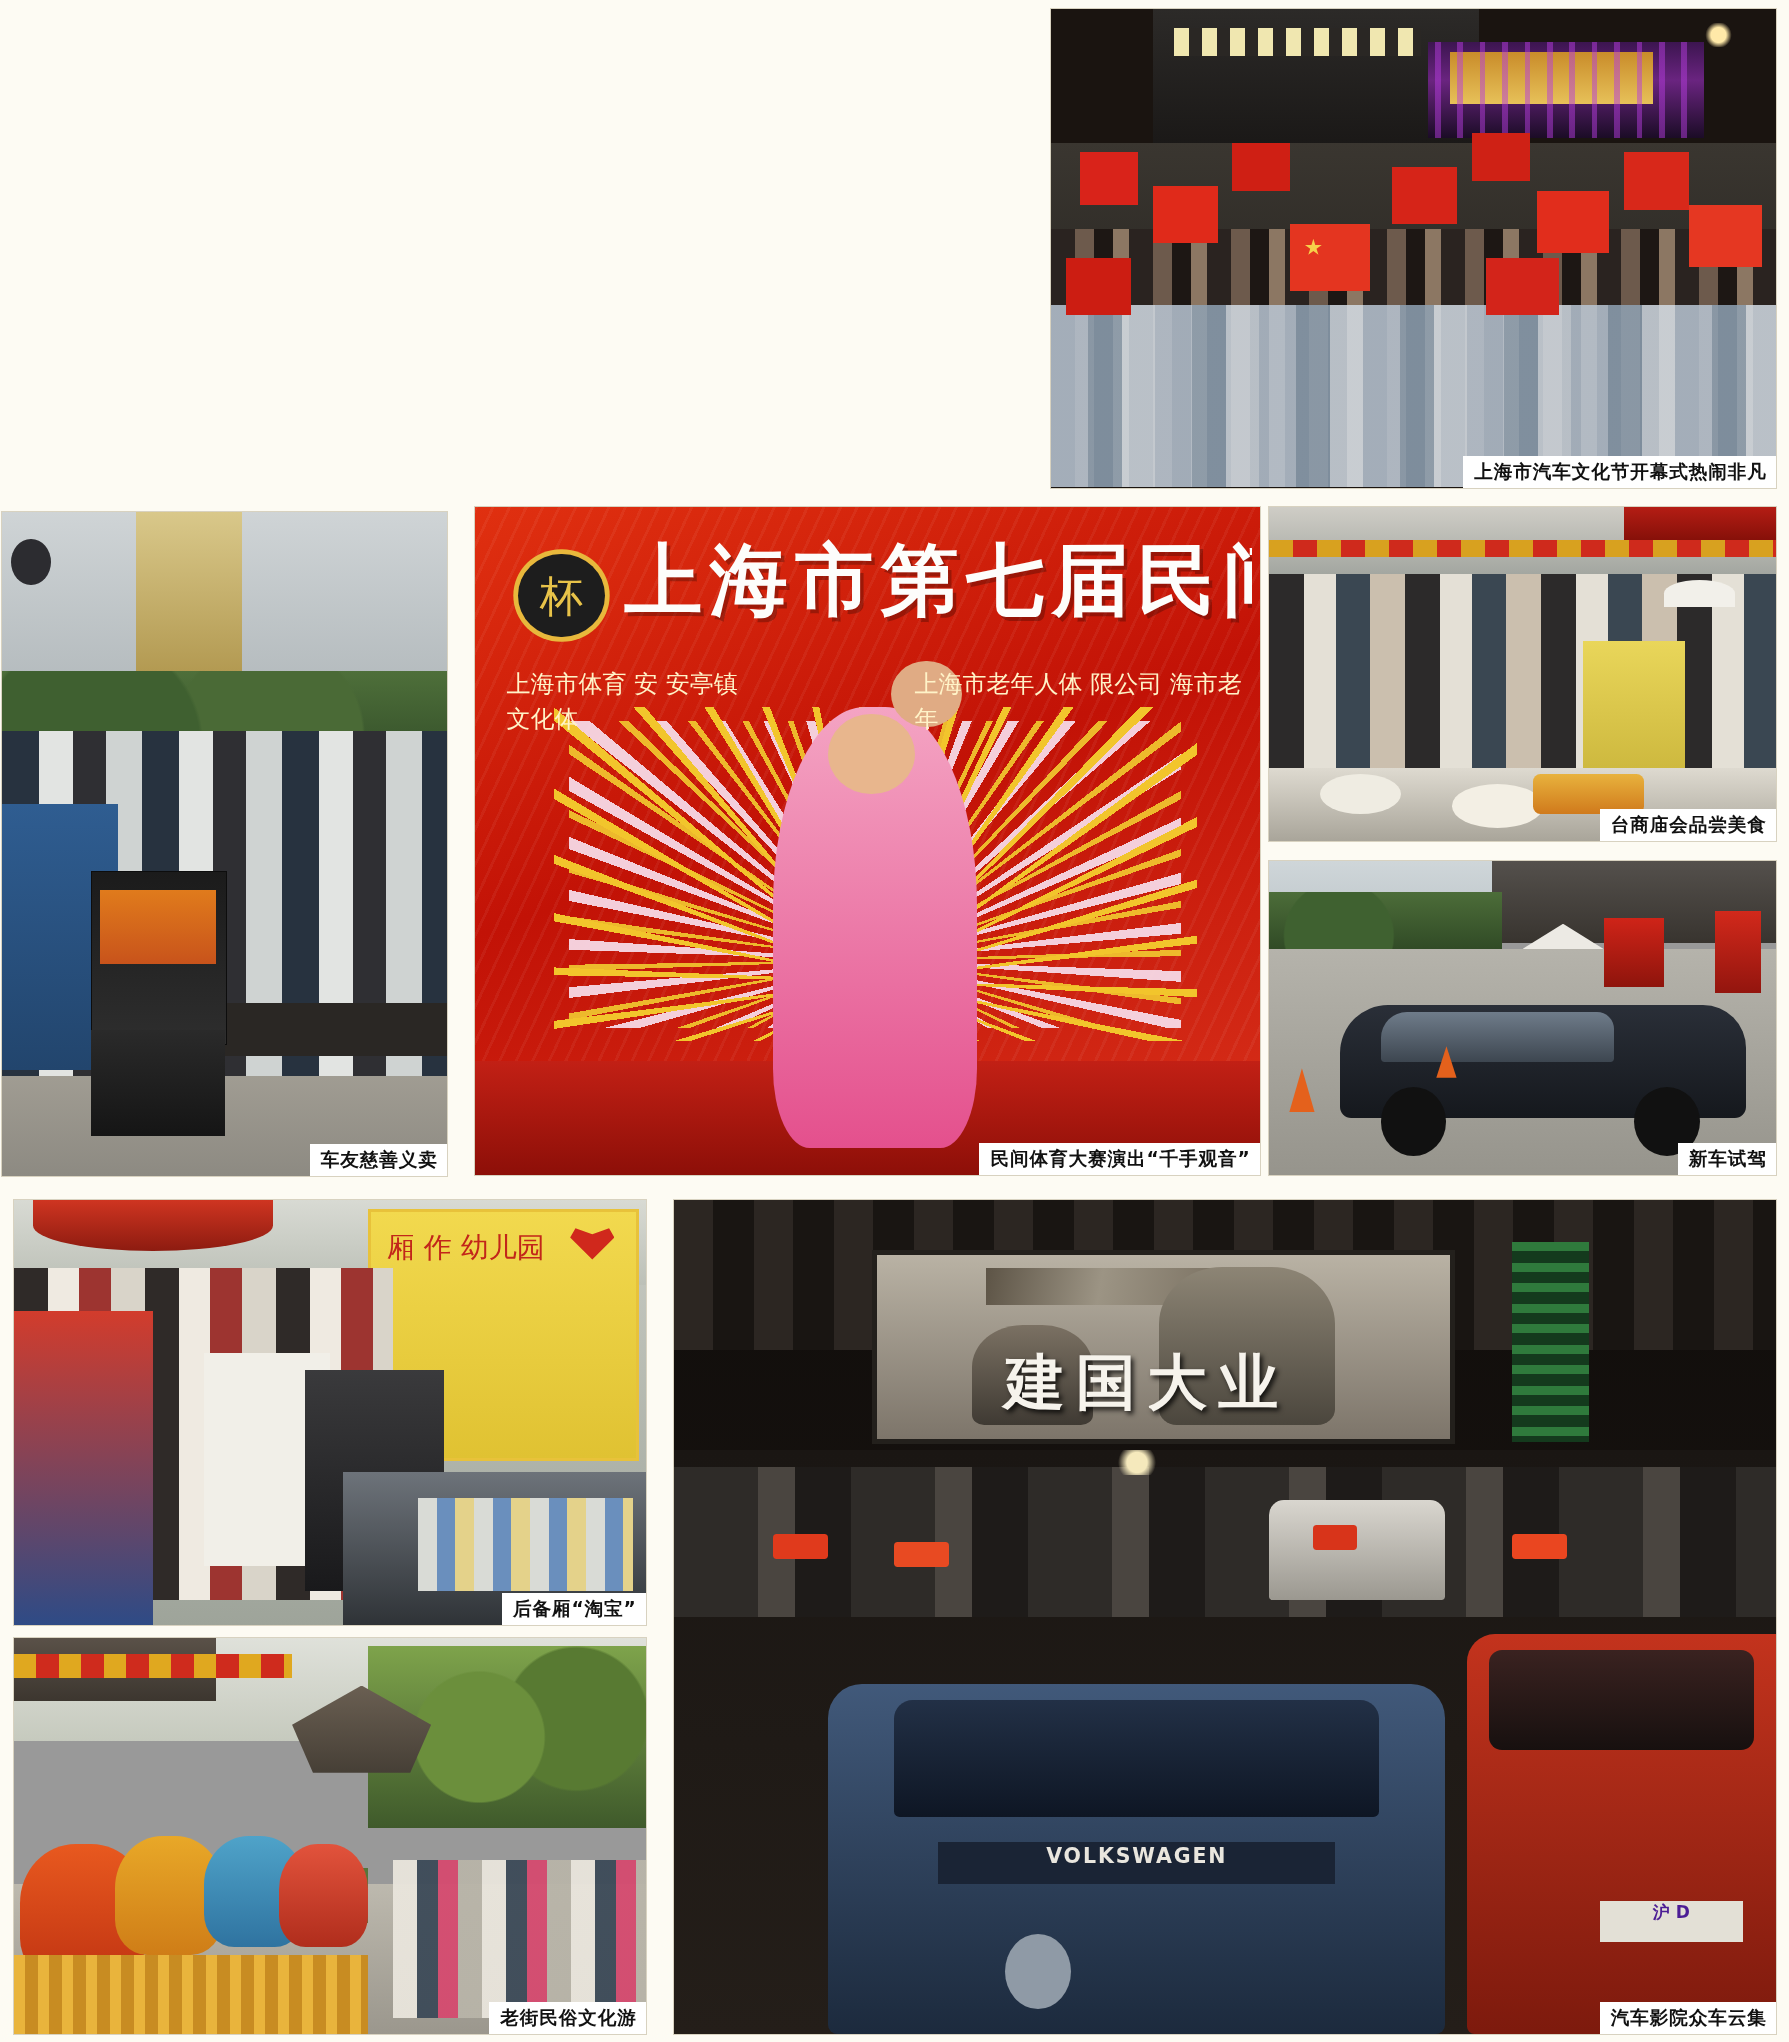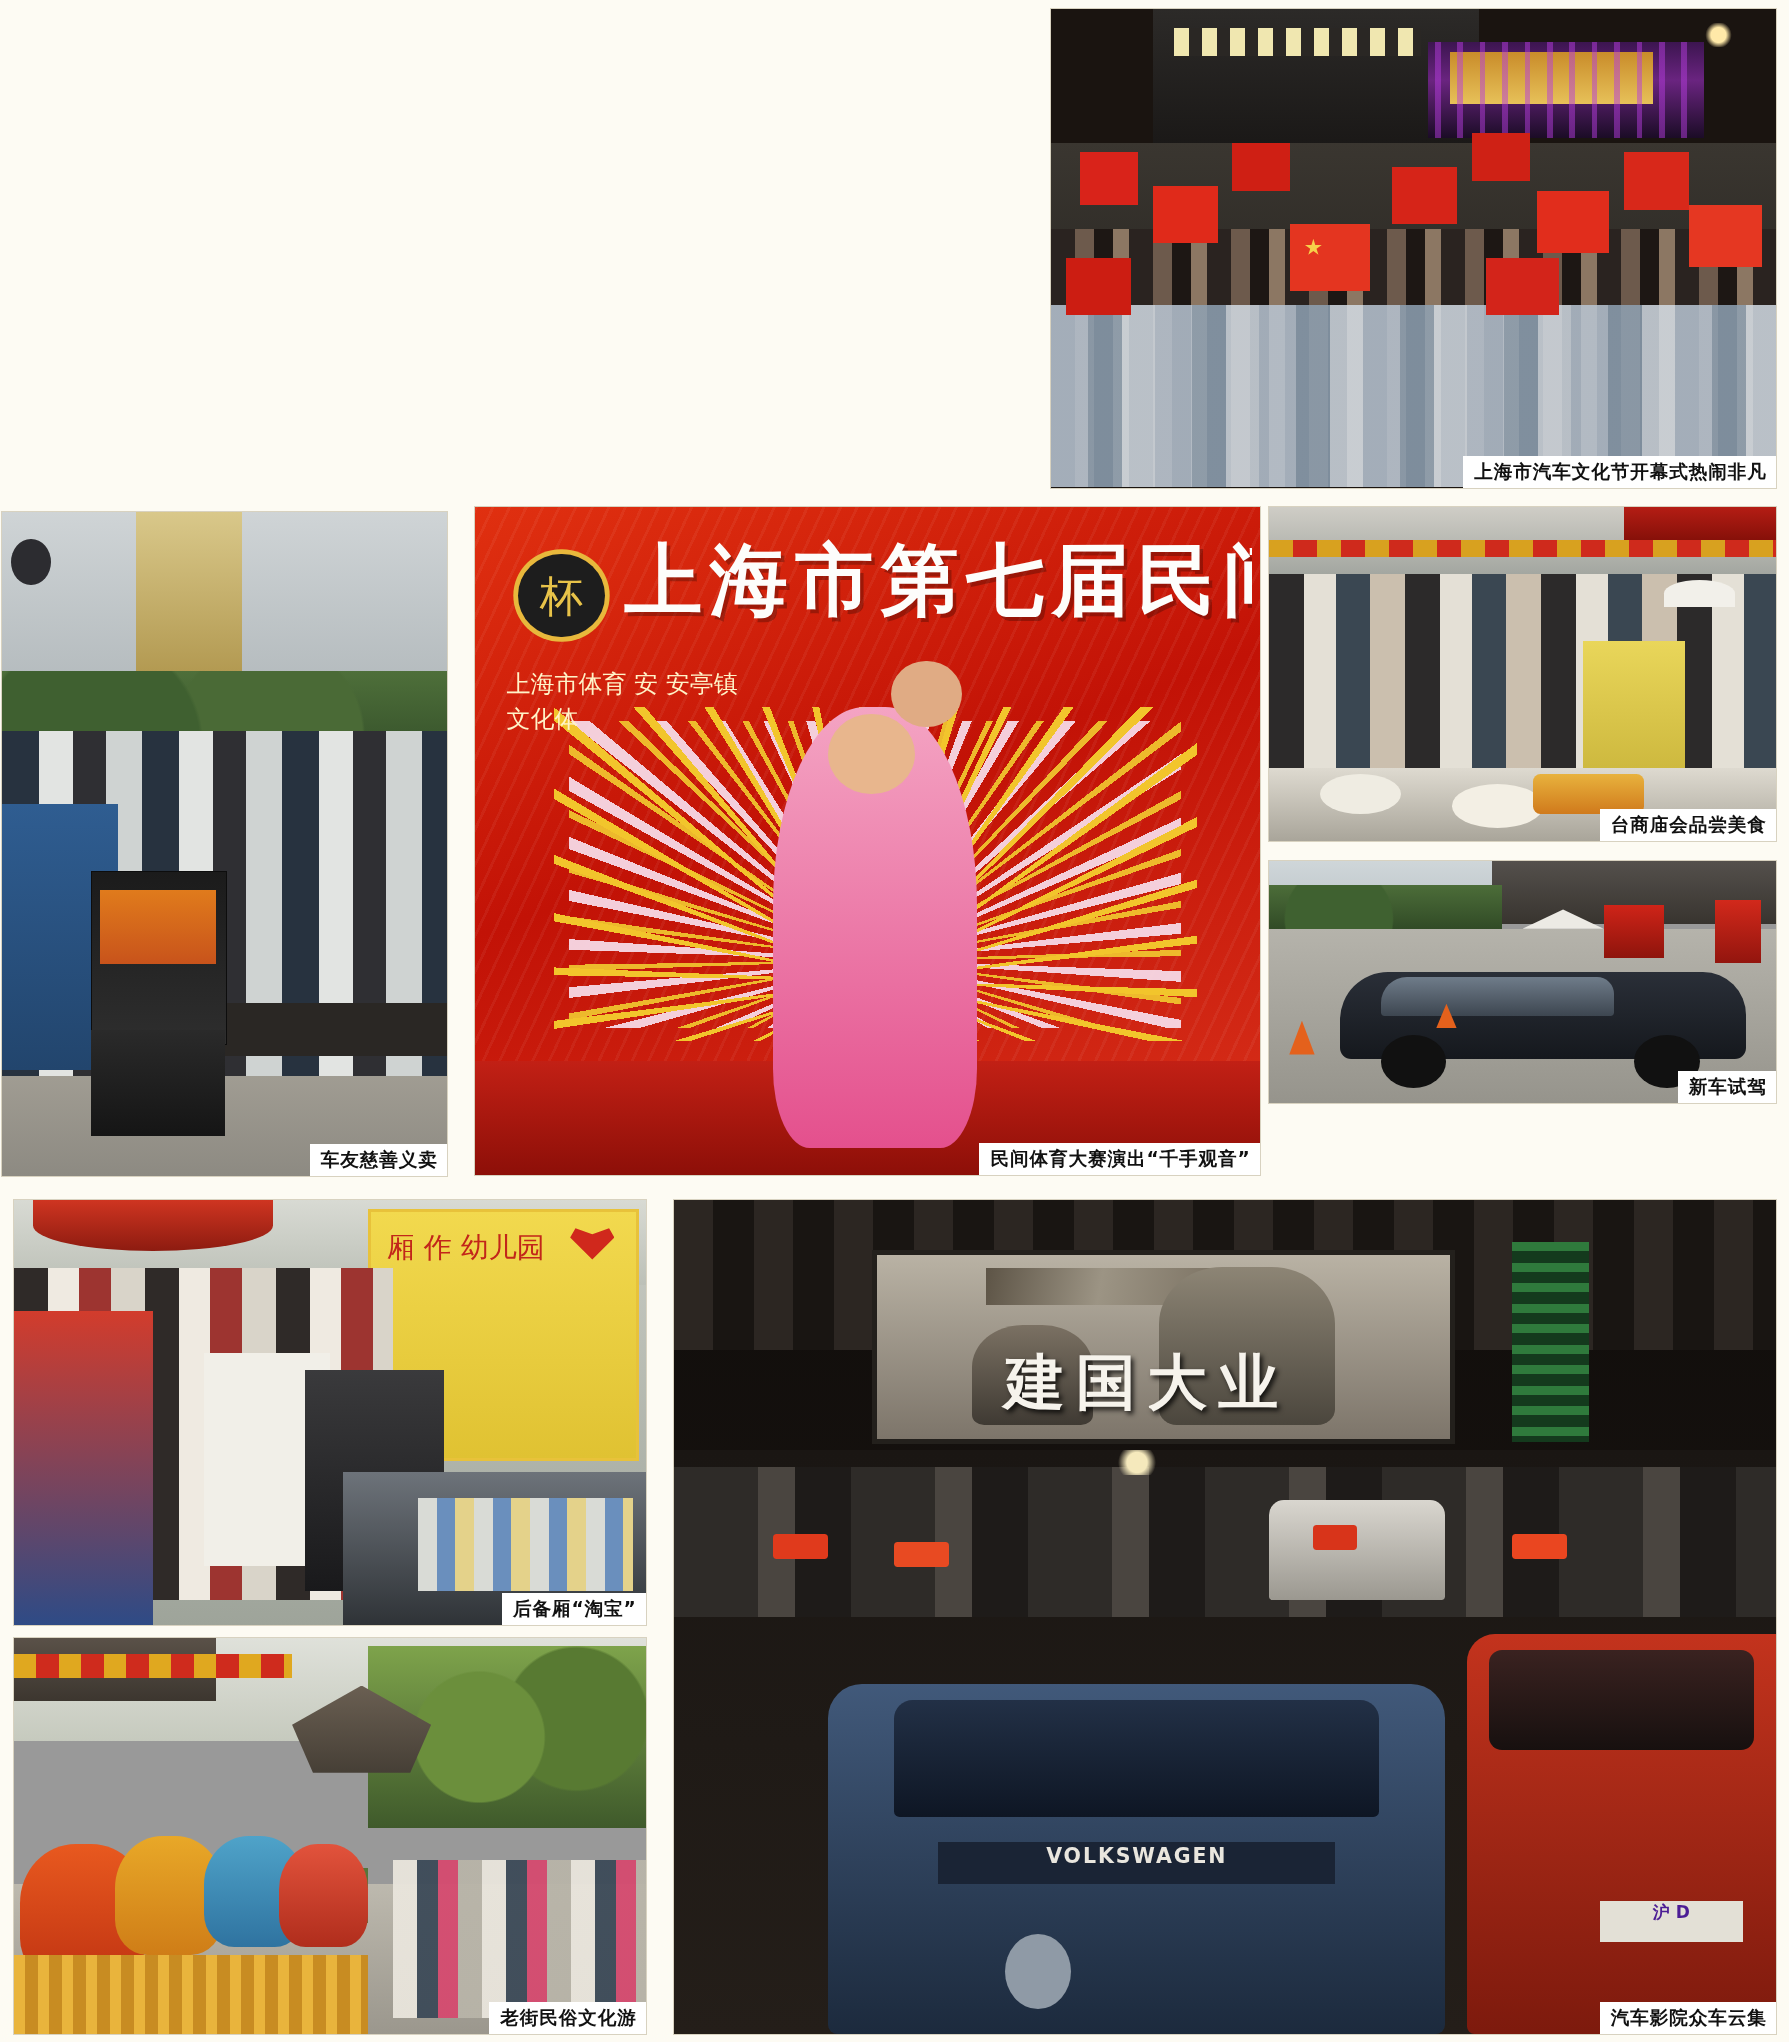--- a/index.html
+++ b/index.html
@@ -262,39 +262,41 @@
     <div class="layer p4-floor"></div>
     <div class="layer p4-person"></div>
     <div class="layer p4-face2"></div>
     <div class="layer p4-face"></div>
     <div class="layer p4-circle"></div>
     <div class="layer p4-cup">杯</div>
     <div class="layer p4-title">上海市第七届民间</div>
     <div class="layer p4-subs-l">上海市体育
 安
 安亭镇文化体</div>
+    <div class="layer p4-subs-r">上海市老年人体
+限公司  海市老年</div>
     <div class="caption">民间体育大赛演出“千手观音”</div>
   </div>
 
   <div class="photo" style="left:1268px; top:506px; width:509px; height:336px;">
     <div class="layer p5-bg"></div>
     <div class="layer p5-top"></div>
     <div class="layer p5-sign"></div>
     <div class="layer p5-flags"></div>
     <div class="layer p5-people"></div>
     <div class="layer p5-yellow"></div>
     <div class="layer p5-cap"></div>
     <div class="layer p5-table"></div>
     <div class="layer p5-bowl1"></div>
     <div class="layer p5-bowl2"></div>
     <div class="layer p5-food"></div>
     <div class="caption">台商庙会品尝美食</div>
   </div>
 
-  <div class="photo" style="left:1268px; top:860px; width:509px; height:244px;padding-left:32px;">
+  <div class="photo" style="left:1268px; top:860px; width:509px; height:316px;padding-left:32px;">
     <div class="layer p6-sky"></div>
     <div class="layer p6-bld"></div>
     <div class="layer p6-trees"></div>
     <div class="layer p6-ground"></div>
     <div class="layer p6-tent"></div>
     <div class="layer p6-banner"></div>
     <div class="layer p6-banner2"></div>
     <div class="layer p6-car"></div>
     <div class="layer p6-glass"></div>
     <div class="layer p6-wheel1"></div>

